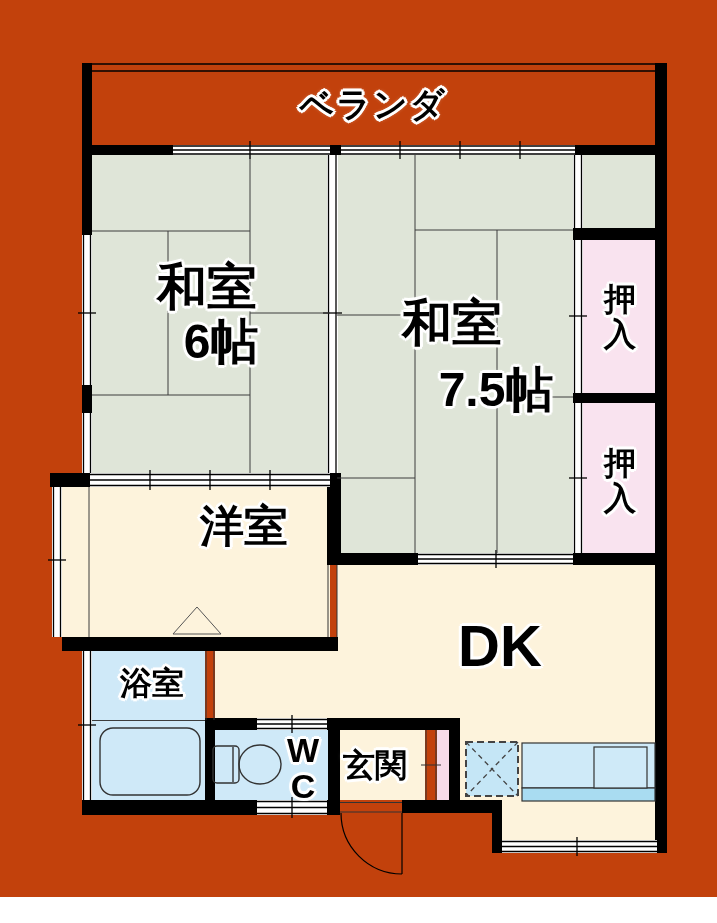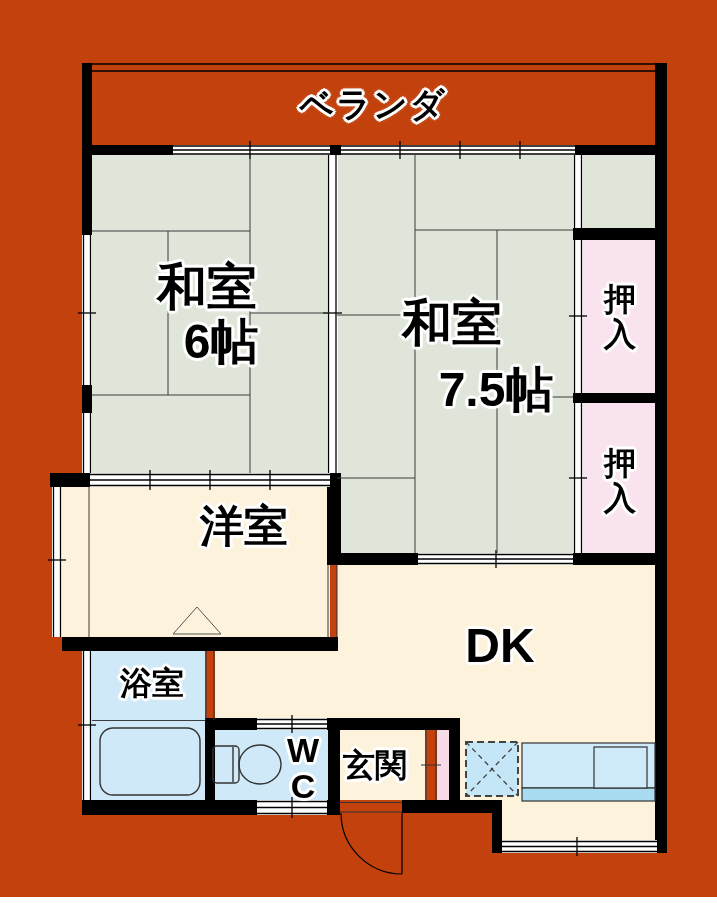--- a/index.html
+++ b/index.html
@@ -6,21 +6,21 @@
   #plan{position:relative;width:717px;height:897px;background:#c2410c;overflow:hidden;
         font-family:Liberation Sans, sans-serif;}
   .fill{position:absolute;z-index:1;}
   .wall{position:absolute;background:#000;z-index:2;}
   #lines{position:absolute;left:0;top:0;z-index:3;pointer-events:none;}
   .lbl{position:absolute;z-index:4;transform:translate(-50%,-50%);color:#000;font-weight:bold;
        white-space:nowrap;text-align:center;line-height:1.05;
        text-shadow:-2px -2px 0 #fff,2px -2px 0 #fff,-2px 2px 0 #fff,2px 2px 0 #fff,
                    0 -3px 0 #fff,0 3px 0 #fff,-3px 0 0 #fff,3px 0 0 #fff,0 0 5px #fff;}
   .fs34{font-size:34px;} .fs36{font-size:32px;} .fs38{font-size:32px;}
-  .fs44{font-size:44px;} .fs48{font-size:48px;} .fs50{font-size:50px;} .fs62{font-size:48px;}
+  .fs44{font-size:44px;} .fs48{font-size:48px;} .fs50{font-size:50px;} .fs62{font-size:58px;}
   .vtext{white-space:normal;width:42px;line-height:1.08;}
 </style>
 </head>
 <body>
 
 <div id="plan">
 
   <div class="fill" style="left:92px;top:155px;width:238px;height:318px;background:#dfe5d8;"></div>
   <div class="fill" style="left:337px;top:155px;width:236px;height:398px;background:#dfe5d8;"></div>
   <div class="fill" style="left:583px;top:155px;width:72px;height:73px;background:#dfe5d8;"></div>

